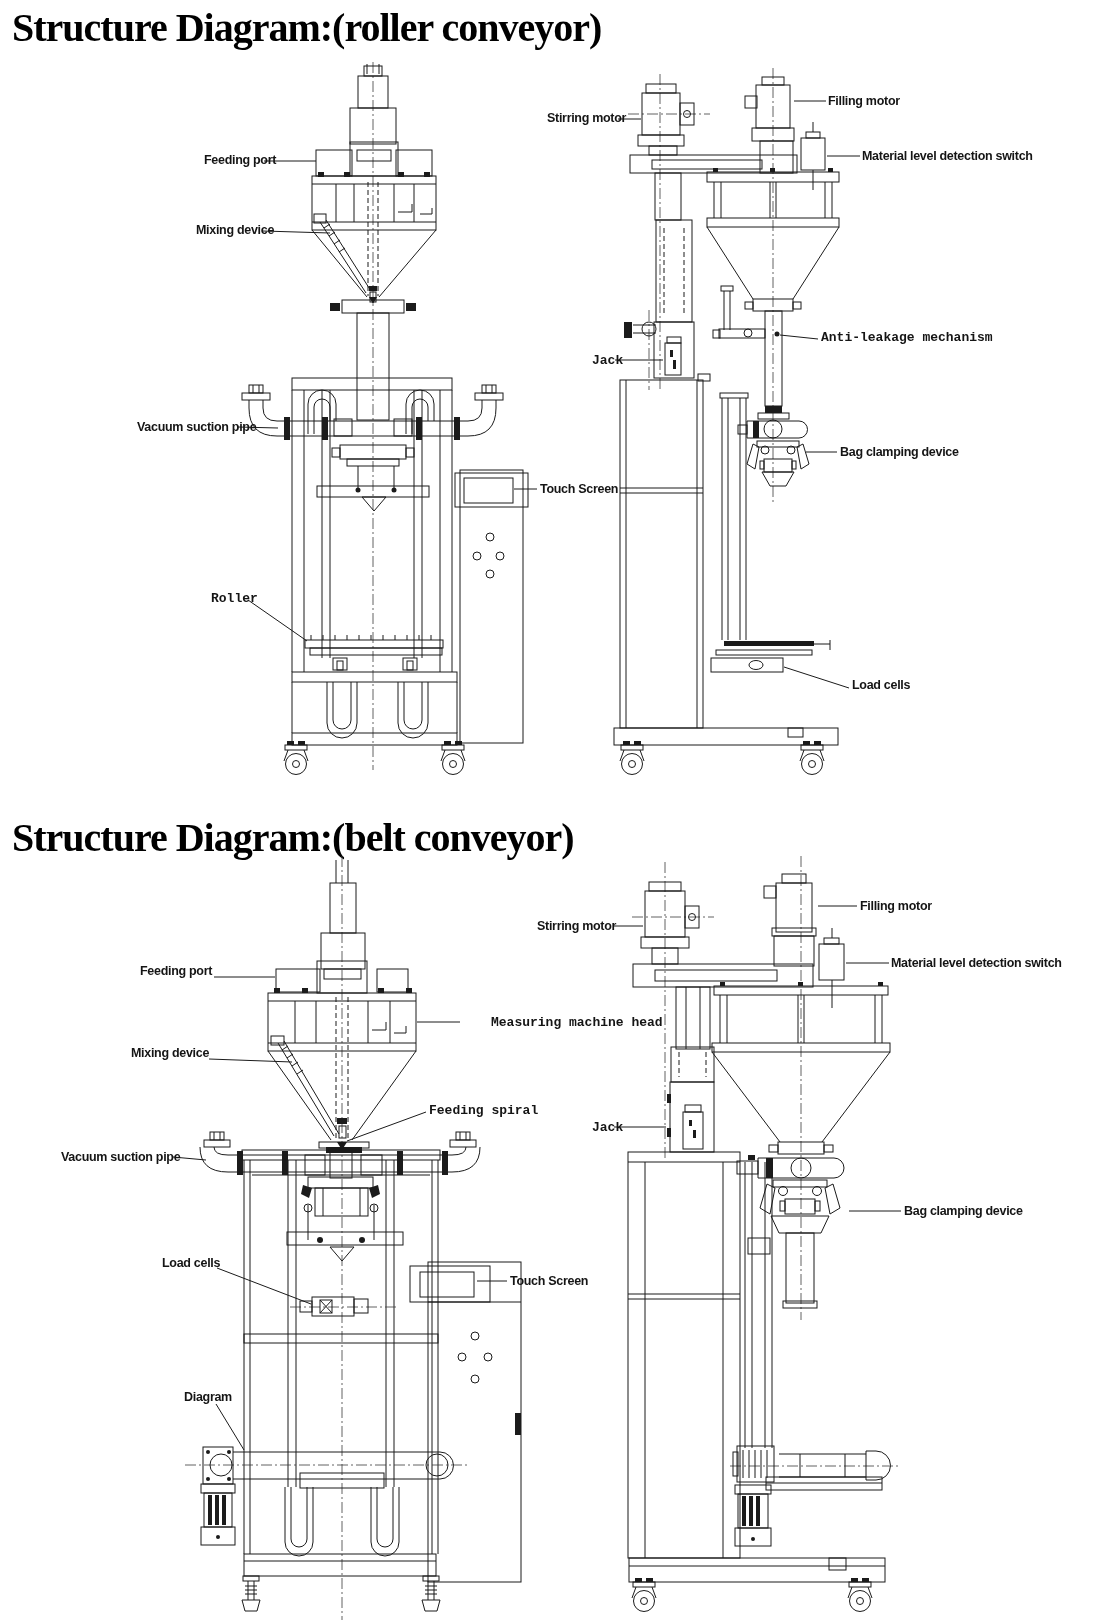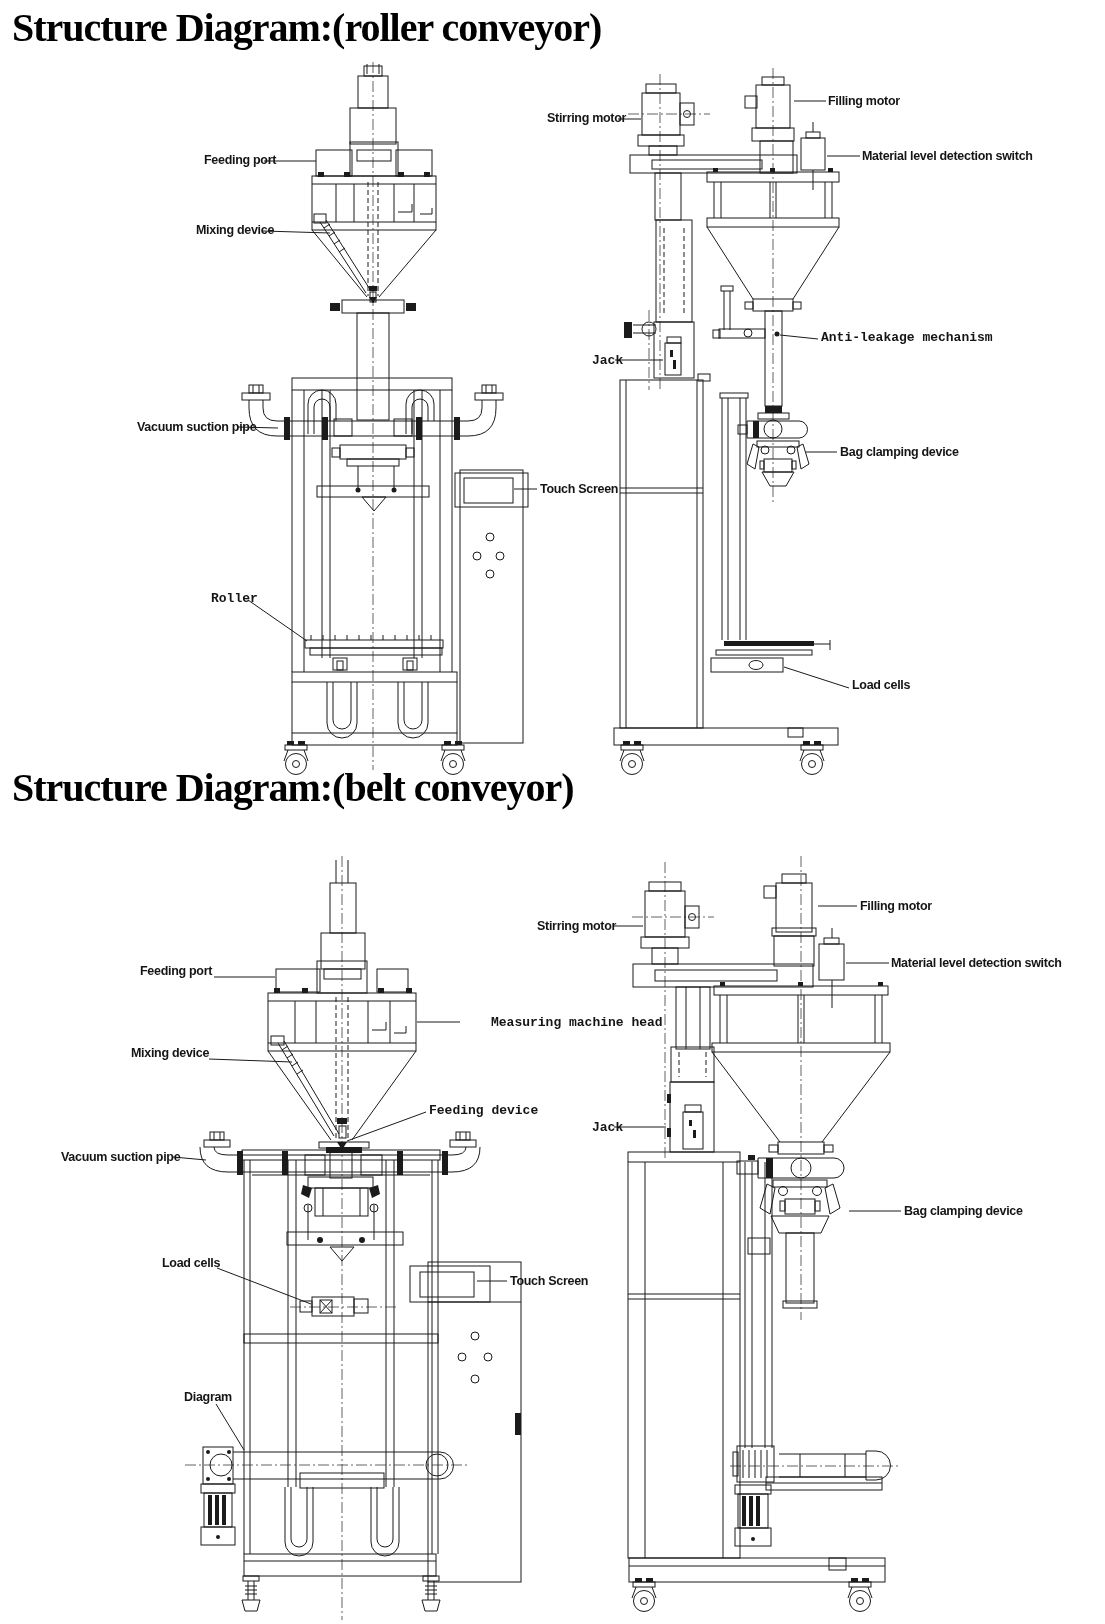--- a/index.html
+++ b/index.html
@@ -15,21 +15,21 @@
   .f{fill:#1b1b1b;stroke:none;}
   .cl{fill:none;stroke:#3a3a3a;stroke-width:0.8;stroke-dasharray:11 3 2 3;}
   .ds{fill:none;stroke:#1b1b1b;stroke-width:1;stroke-dasharray:5 3;}
 </style>
 </head>
 <body>
 
 <div id="page">
 
   <div class="title" style="top:4px;">Structure Diagram:(roller conveyor)</div>
-  <div class="title" style="top:764px;">Structure Diagram:(belt conveyor)</div>
+  <div class="title" style="top:814px;">Structure Diagram:(belt conveyor)</div>
 
   <svg width="1105" height="1624" viewBox="0 0 1105 1624">
     <defs>
       <g id="caster">
         <rect class="d" x="-11" y="0" width="22" height="5"></rect>
         <rect class="f" x="-9" y="-4" width="7" height="4"></rect>
         <rect class="f" x="2" y="-4" width="7" height="4"></rect>
         <path class="d" d="M-8,5 L-12,16 M8,5 L12,16"></path>
         <circle class="d" cx="0" cy="19" r="10.5"></circle>
         <circle class="d" cx="0" cy="19" r="3.5"></circle>
@@ -517,21 +517,21 @@
   <div class="lbl mono" style="left:592px;top:354px;">Jack</div>
   <div class="lbl sans" style="left:840px;top:446px;">Bag clamping device</div>
   <div class="lbl sans" style="left:852px;top:679px;">Load cells</div>
 
   <div class="lbl sans" style="left:537px;top:920px;">Stirring motor</div>
   <div class="lbl sans" style="left:860px;top:900px;">Filling motor</div>
   <div class="lbl sans" style="left:891px;top:957px;">Material level detection switch</div>
   <div class="lbl sans" style="left:140px;top:965px;">Feeding port</div>
   <div class="lbl mono" style="left:462px;top:1016px;padding-left:29px;">Measuring machine head</div>
   <div class="lbl sans" style="left:131px;top:1047px;">Mixing device</div>
-  <div class="lbl mono" style="left:429px;top:1104px;">Feeding device</div>
+  <div class="lbl mono" style="left:429px;top:1104px;">Feeding spiral</div>
   <div class="lbl mono" style="left:592px;top:1121px;">Jack</div>
   <div class="lbl sans" style="left:61px;top:1151px;">Vacuum suction pipe</div>
   <div class="lbl sans" style="left:904px;top:1205px;">Bag clamping device</div>
   <div class="lbl sans" style="left:162px;top:1257px;">Load cells</div>
   <div class="lbl sans" style="left:510px;top:1275px;">Touch Screen</div>
   <div class="lbl sans" style="left:184px;top:1391px;">Diagram</div>
 
 </div>
 
 </body></html>

